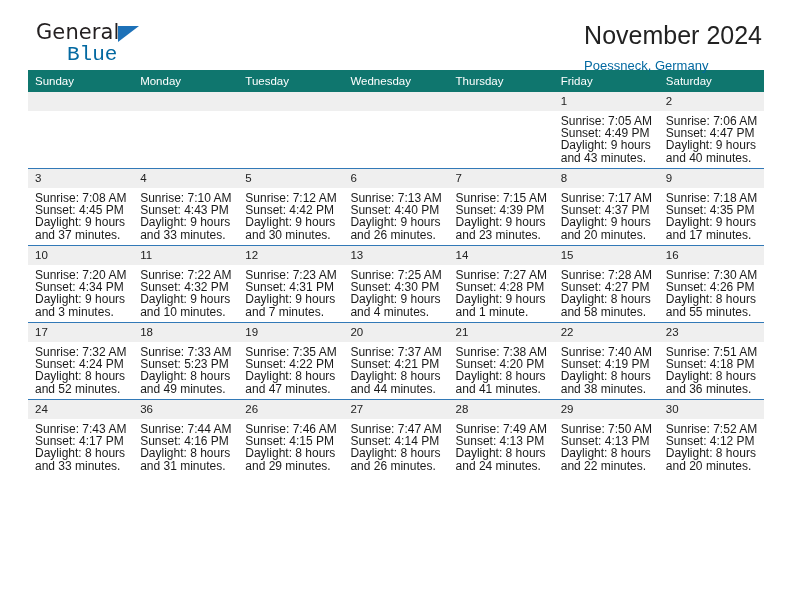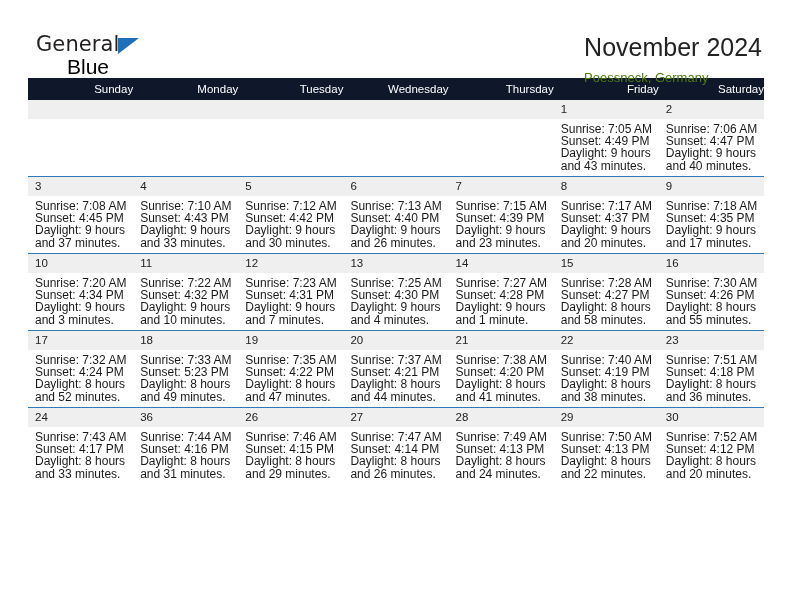--- a/index.html
+++ b/index.html
@@ -21,22 +21,22 @@
     height: 612px;
     box-sizing: border-box;
     padding: 0 28px;
   }
 
   
   .header {
     display: flex;
     align-items: flex-start;
     justify-content: space-between;
-    height: 78px;
-    padding-top: 34px;
+    height: 70px;
+    padding-top: 22px;
     box-sizing: border-box;
     gap: 42px;
   }
   .brand {
     display: block;
     line-height: 1;
     padding-left: 8px;
   }
   .brand-top {
     display: flex;
@@ -51,55 +51,55 @@
   .brand-triangle {
     width: 0;
     height: 0;
     margin-left: -1px;
     margin-top: 4px;
     border-left: 21px solid #1d71b8;
     border-bottom: 16px solid transparent;
   }
   .brand-blue {
     font-size: 21px;
-    color: #000000;
-    font-family: Liberation Sans, sans-serif;
+    color: #0369a1;
+    font-family: Liberation Mono, monospace;
     margin-left: 31px;
     display: block;
     margin-top: 1px;
   }
   .titles {
     text-align: left;
     padding-right: 2px;
   }
   .cal-title {
     font-size: 25px;
     color: #222222;
     line-height: 1.08;
     white-space: nowrap;
   }
   .cal-subtitle {
     font-size: 13px;
-    color: #4d7c0f;
+    color: #0369a1;
     margin-top: 9px;
     white-space: nowrap;
   }
 
   
   .calendar {
     width: 736px;
     border-collapse: collapse;
     table-layout: fixed;
   }
   .calendar th {
-    background: #0f172a;
+    background: #0f766e;
     color: #ffffff;
     font-weight: normal;
     font-size: 11.5px;
-    text-align: right;
+    text-align: left;
     padding: 5px 0 5px 7px;
     height: 12px;
     border: none;
   }
   .calendar td {
     vertical-align: top;
     padding: 0;
     border: none;
     border-top: 1.6px solid #3279b7;
     height: 76px;

